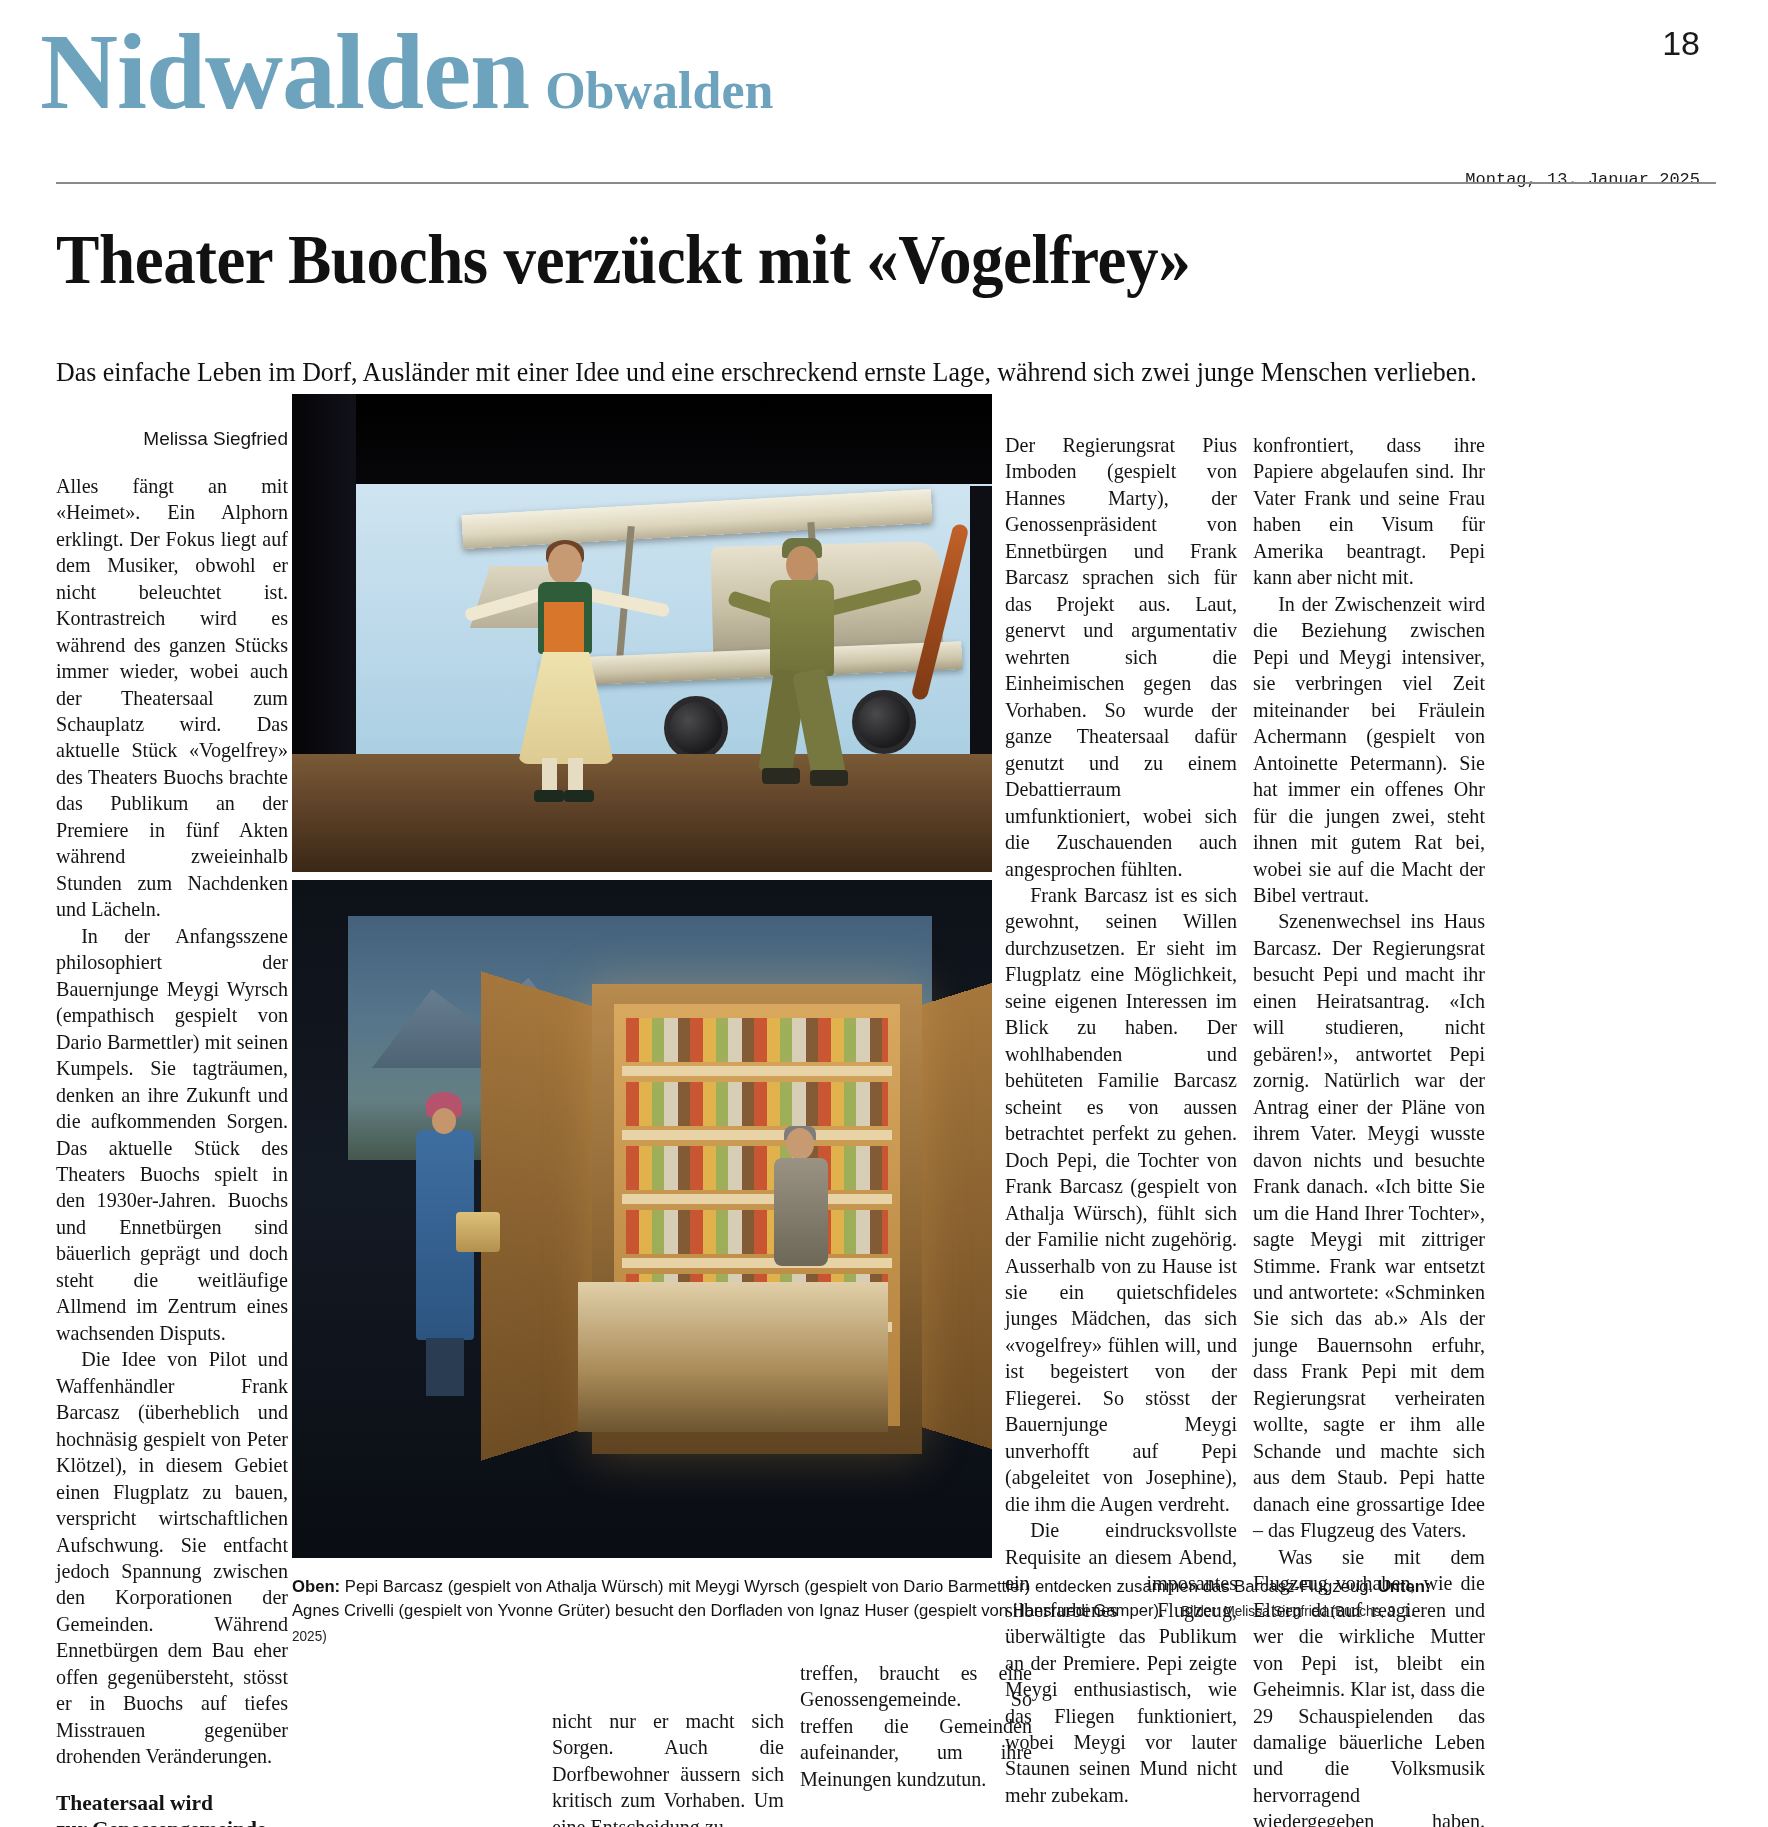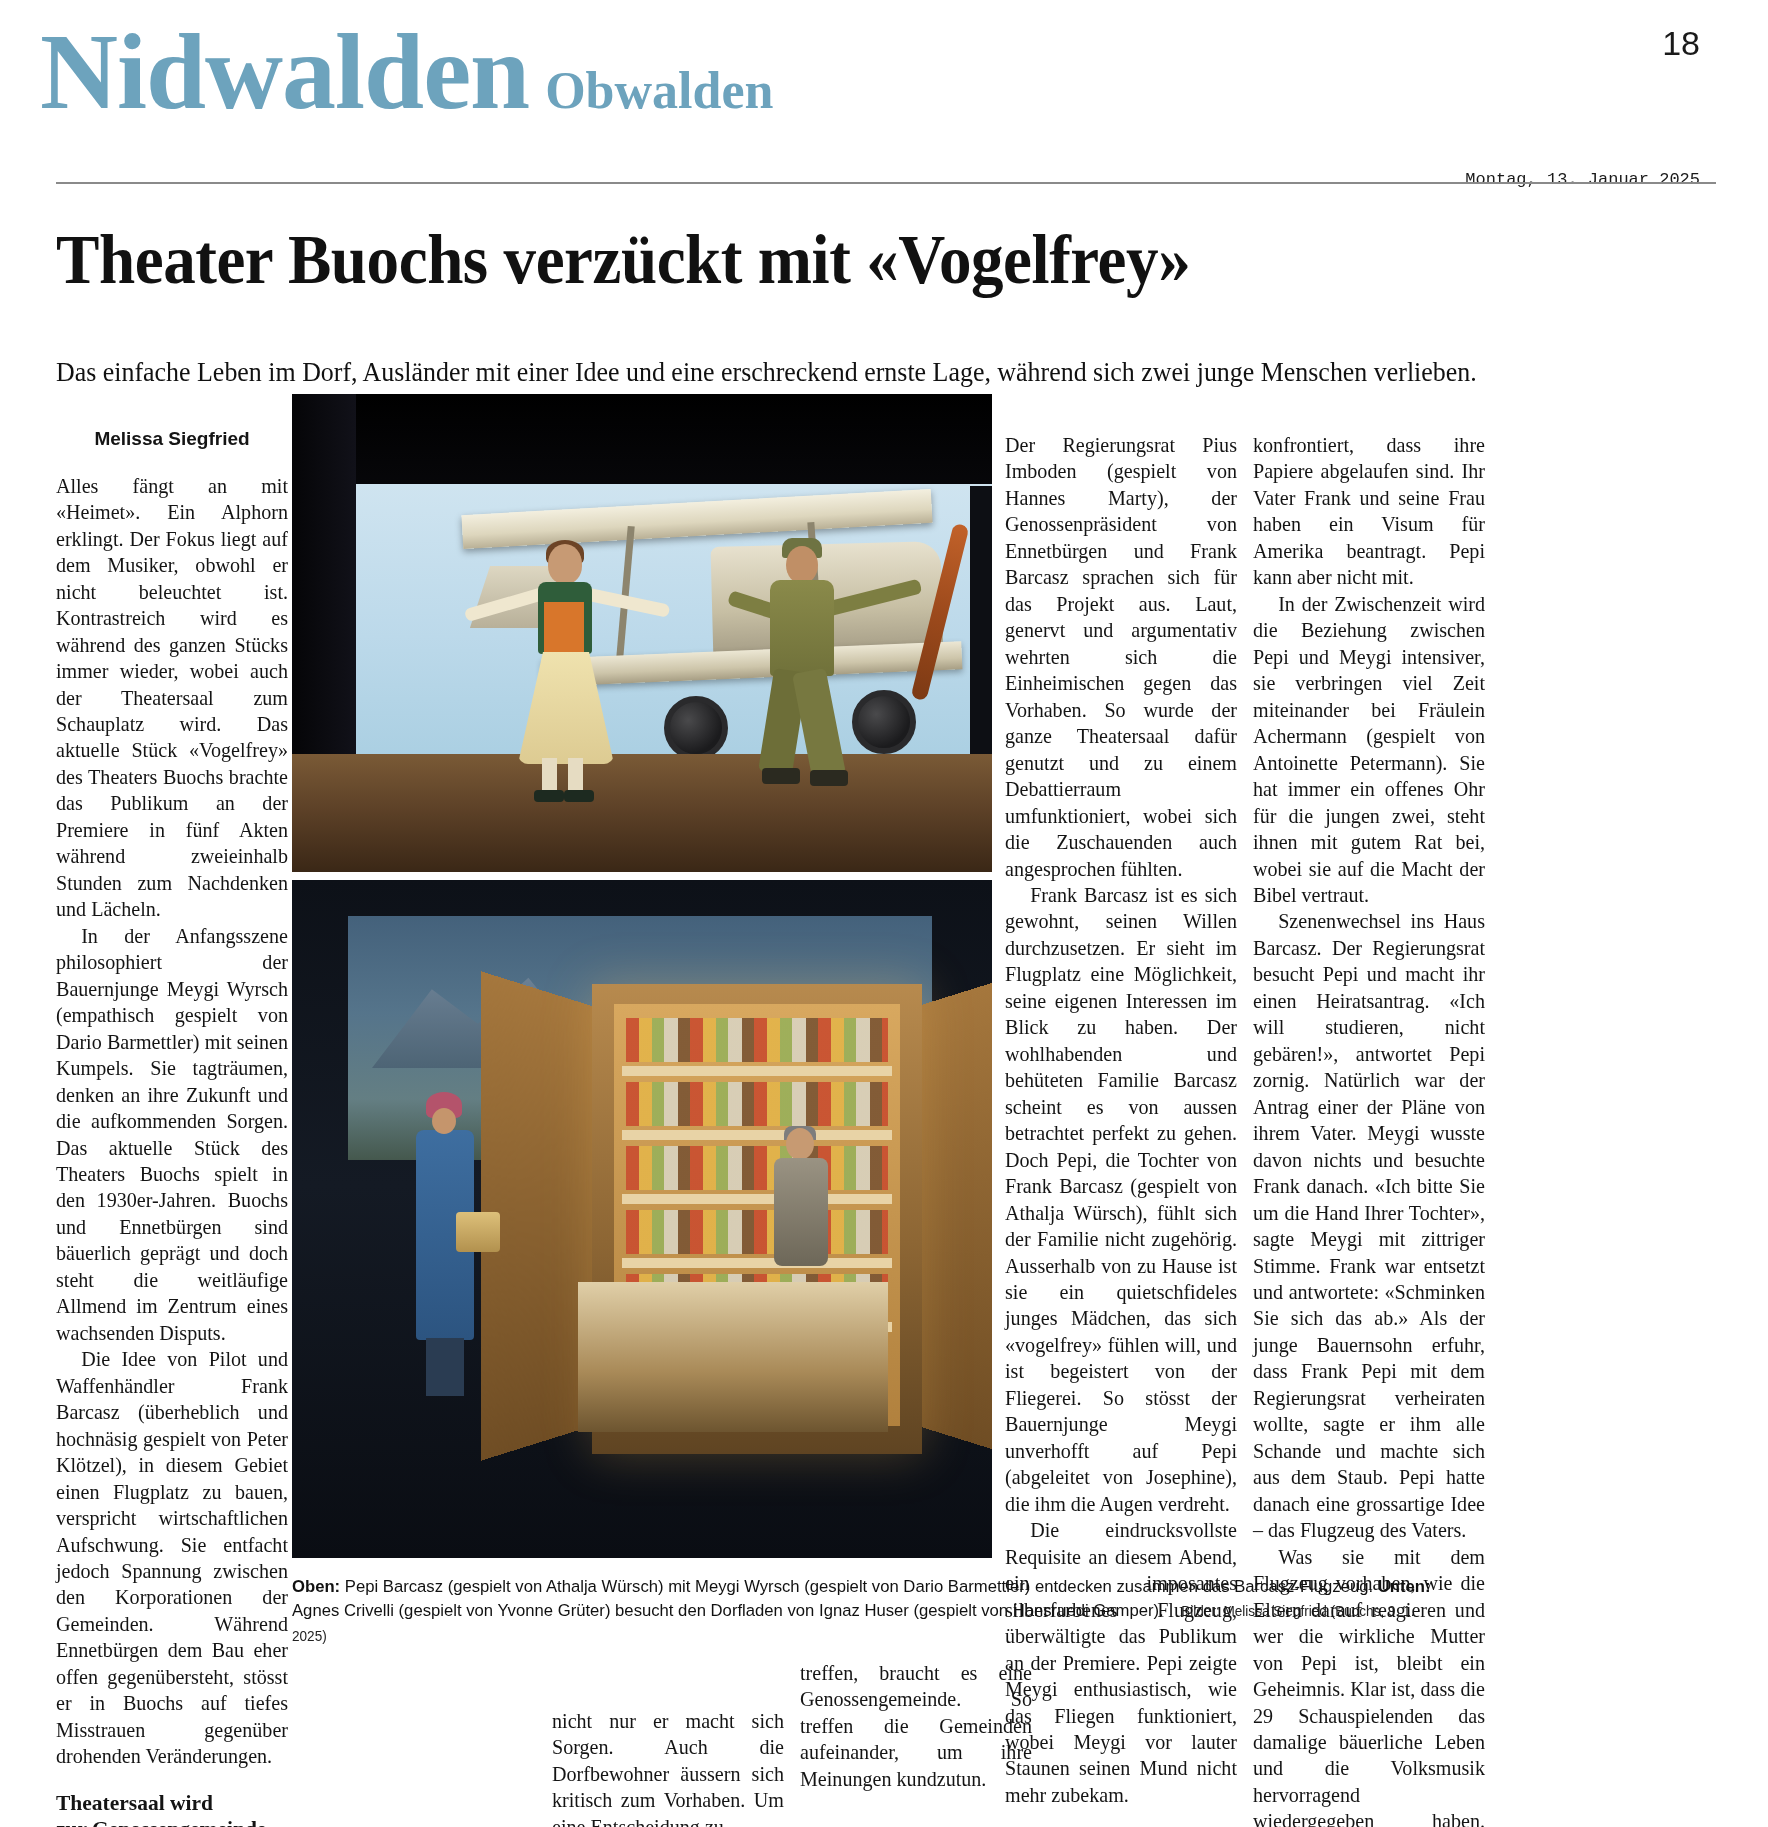--- a/index.html
+++ b/index.html
@@ -112,25 +112,25 @@
   }
   .col p {
     margin: 0;
     text-indent: 1.25em;
   }
   .col p.first {
     text-indent: 0;
   }
   .byline {
     font-family: "Liberation Sans", sans-serif;
-    font-weight: 700;
+    font-weight: 400;
     font-size: 19px;
     line-height: 1.2;
     margin-bottom: 22px;
-    text-align: center;
+    text-align: right;
   }
   .subhead {
     font-family: "Liberation Serif", serif;
     font-weight: 700;
     font-size: 21.5px;
     line-height: 1.21;
     margin-top: 20px;
     margin-bottom: 10px;
     text-align: left;
   }

